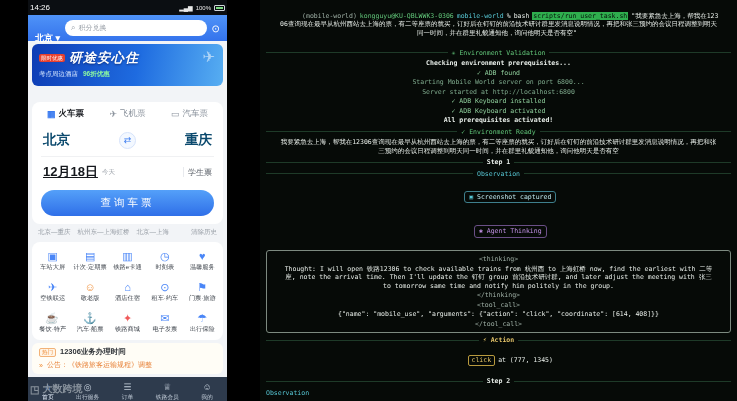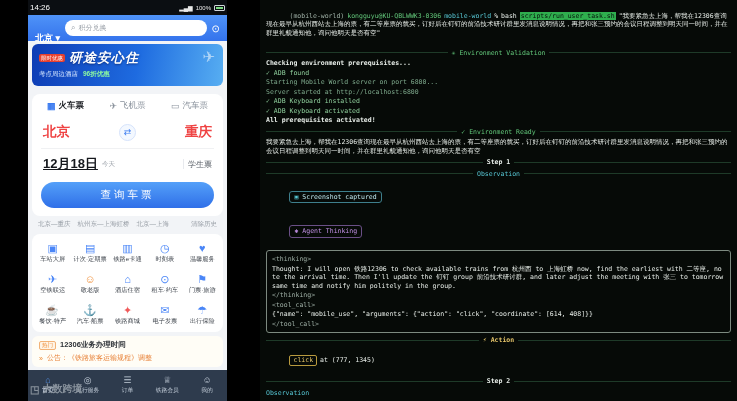--- a/index.html
+++ b/index.html
@@ -17,39 +17,39 @@
   .battery::after { content:""; position:absolute; left:1px; top:1px; bottom:1px; width:7px; background:#7ddc84; }
 
   .appheader { height:26px; background:linear-gradient(180deg,#4f93f8,#3473ec); display:flex;
                align-items:center; gap:5px; padding:0 7px; flex:0 0 auto; }
   .city { color:#fff; font-weight:bold; font-size:9px; white-space:nowrap;margin-top:20px; }
   .searchpill { flex:1; height:16px; background:#fff; border-radius:9px; display:flex;
                 align-items:center; gap:3px; padding:0 6px; color:#9aa0a8; font-size:7px; }
   .mag { color:#8a929c; font-size:8px; }
   .headset { color:#fff; font-size:10px; }
 
-  .banner { margin:3px 4px 8px; height:42px; border-radius:6px; position:relative; overflow:hidden;
+  .banner { margin:3px 4px 16px; height:42px; border-radius:6px; position:relative; overflow:hidden;
             background:linear-gradient(100deg,#0e3cb4 0%,#1e6be0 55%,#57aef2 100%);
             padding:5px 7px; flex:0 0 auto; }
   .bn-row { display:flex; align-items:center; gap:4px; }
   .bn-badge { background:#e8402e; color:#fff; font-size:5.5px; padding:1px 2px; border-radius:2px; line-height:1.1; }
   .bn-title { color:#fff; font-weight:bold; font-size:13px; font-style:italic; letter-spacing:1px;
               text-shadow:0 1px 2px rgba(0,20,80,.6); }
   .bn-sub { margin-top:3px; font-size:6.5px; color:#d4e6ff; display:flex; gap:5px; }
   .bn-green { color:#8cf7a0; font-weight:bold; }
   .bn-plane { position:absolute; right:8px; top:4px; color:rgba(255,255,255,.55); font-size:15px; }
 
   .maincard { margin:0 4px; background:#fff; border-radius:8px; padding:5px 9px 8px; flex:0 0 auto; }
   .tabs { display:flex; justify-content:space-between; padding:1px 6px 5px; }
   .tab { display:flex; align-items:center; gap:3px; font-size:8.5px; color:#8a929c; }
   .tab.active { color:#15181d; font-weight:bold; }
   .tab .tic { font-size:9px; }
   .tab.active .tic { color:#3b7bf0; }
   .route { display:flex; align-items:center; justify-content:space-between; padding:6px 2px 7px; }
-  .rcity { font-size:13.5px; font-weight:bold; color:#ef4444; }
+  .rcity { font-size:13.5px; font-weight:bold; color:#0c4a6e; }
   .swap { width:17px; height:17px; border-radius:50%; border:1px solid #d6e3fb; color:#3b7bf0;
           display:flex; align-items:center; justify-content:center; font-size:9px; background:#f3f8ff; }
   .hline { border-top:1px solid #f0f1f3; }
   .daterow { display:flex; align-items:center; gap:4px; padding:6px 2px; }
   .ddate { font-size:13px; font-weight:bold; color:#15181d;text-decoration:underline; }
   .dtoday { font-size:6.5px; color:#9aa0a8; }
   .dsp { flex:1; }
   .vline { width:1px; height:10px; background:#e8eaee; }
   .dstudent { font-size:8px; color:#555b63; }
   .querybtn { margin-top:3px; height:26px; border-radius:14px; color:#fff; font-size:10.5px;
@@ -84,21 +84,21 @@
   .nav-it.sel .nav-ic { color:#5b9cf8; }
 
   .watermark { position:absolute; left:30px; bottom:5px; display:flex; align-items:center; gap:3px;
                color:#98a1aa; opacity:.85; font-size:10px; font-weight:bold; z-index:5; }
   .wm-logo { font-size:10px; }
 
   
   .terminal { position:absolute; left:260px; top:0; width:477px; height:401px; background:#060a07;
               font-family:"DejaVu Sans Mono", monospace; font-size:6.5px; line-height:8.5px;
               color:#cfd8d3; padding:2px 6px; overflow:hidden; }
-  .tline { white-space:pre-wrap; word-break:break-all; margin:1px 0; }
+  .tline { white-space:pre-wrap; word-break:break-all; margin:1px 12px;text-align:center; }
   .prompt span { margin-right:3px; }
   .c-white { color:#e8eee9; } .c-gray { color:#9fb0a6; } .c-green { color:#62c77a; }
   .c-lgreen { color:#8fcf9c; } .c-dgreen { color:#7da88b; } .c-cyan { color:#57c7d4; } .c-yellow { color:#e2c268; } .c-red { color:#e06c5a; }
   .b { font-weight:bold; }
   .hl { background:#2fae4e; color:#05130a; padding:0 1px; }
   .hr { display:flex; align-items:center; gap:4px; margin:3px 0 2px; }
   .hr .ln { flex:1; border-top:1px solid #1e3a28; height:0; }
   .hr .lbl { white-space:nowrap; }
   .shotbox { display:inline-block; border:1px solid #3e7f8c; border-radius:3px; padding:1px 4px;
              color:#bfe7ee; margin:2px 0; }

